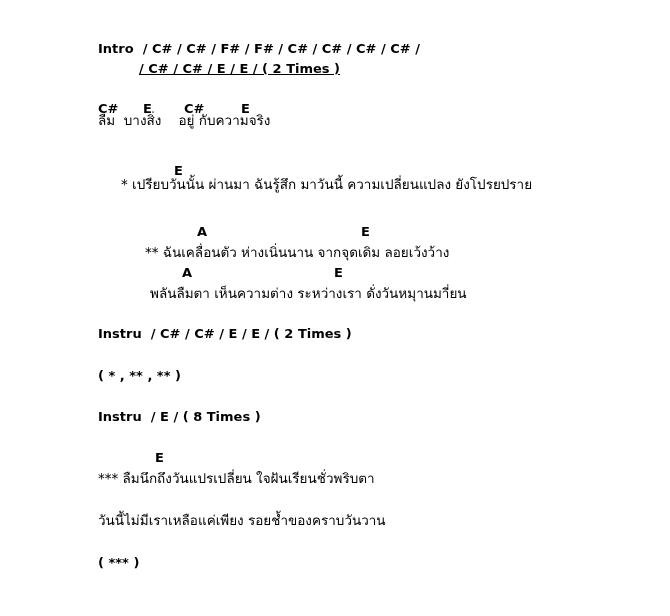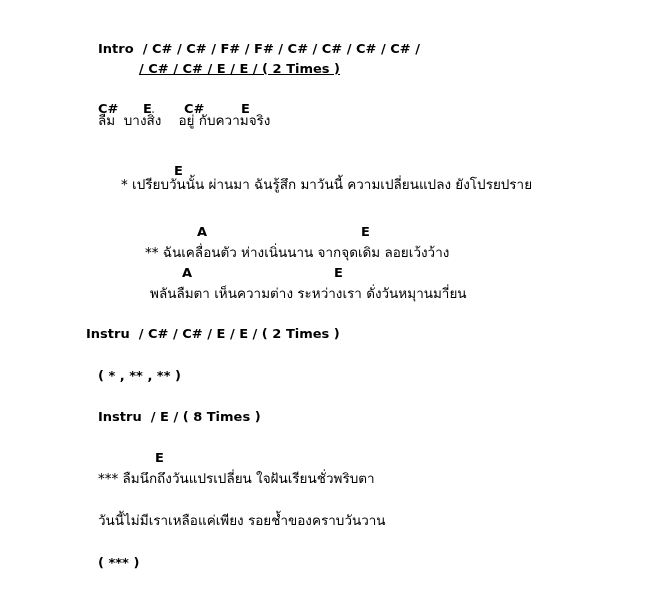--- a/index.html
+++ b/index.html
@@ -50,21 +50,21 @@
 <div class="chord" style="left:174px; top:163px;">E</div>
 <div class="line lyric" style="left:121px; top:176px;">* เปรียบวันนั้น ผ่านมา ฉันรู้สึก มาวันนี้ ความเปลี่ยนแปลง ยังโปรยปราย</div>
 
 <div class="chord" style="left:197px; top:224px;">A</div>
 <div class="chord" style="left:361px; top:224px;">E</div>
 <div class="line lyric" style="left:145px; top:244px;">** ฉันเคลื่อนตัว ห่างเนิ่นนาน จากจุดเดิม ลอยเว้งว้าง</div>
 <div class="chord" style="left:182px; top:265px;">A</div>
 <div class="chord" style="left:334px; top:265px;">E</div>
 <div class="line lyric" style="left:150px; top:285px;">พลันลืมตา เห็นความต่าง ระหว่างเรา ดั่งวันหมุานมาี่ยน</div>
 
-<div class="line bold" style="left:86px; top:326px;">Instru  / C# / C# / E / E / ( 2 Times )</div>
+<div class="line bold" style="left:98px; top:326px;">Instru  / C# / C# / E / E / ( 2 Times )</div>
 
 <div class="line bold" style="left:98px; top:368px;">( * , ** , ** )</div>
 
 <div class="line bold" style="left:98px; top:409px;">Instru  / E / ( 8 Times )</div>
 
 <div class="chord" style="left:155px; top:450px;">E</div>
 <div class="line lyric" style="left:98px; top:470px;">*** ลืมนึกถึงวันแปรเปลี่ยน ใจฝันเรียนชั่วพริบตา</div>
 <div class="line lyric" style="left:98px; top:512px;">วันนี้ไม่มีเราเหลือแค่เพียง รอยช้ำของคราบวันวาน</div>
 
 <div class="line bold" style="left:98px; top:555px;">( *** )</div>

